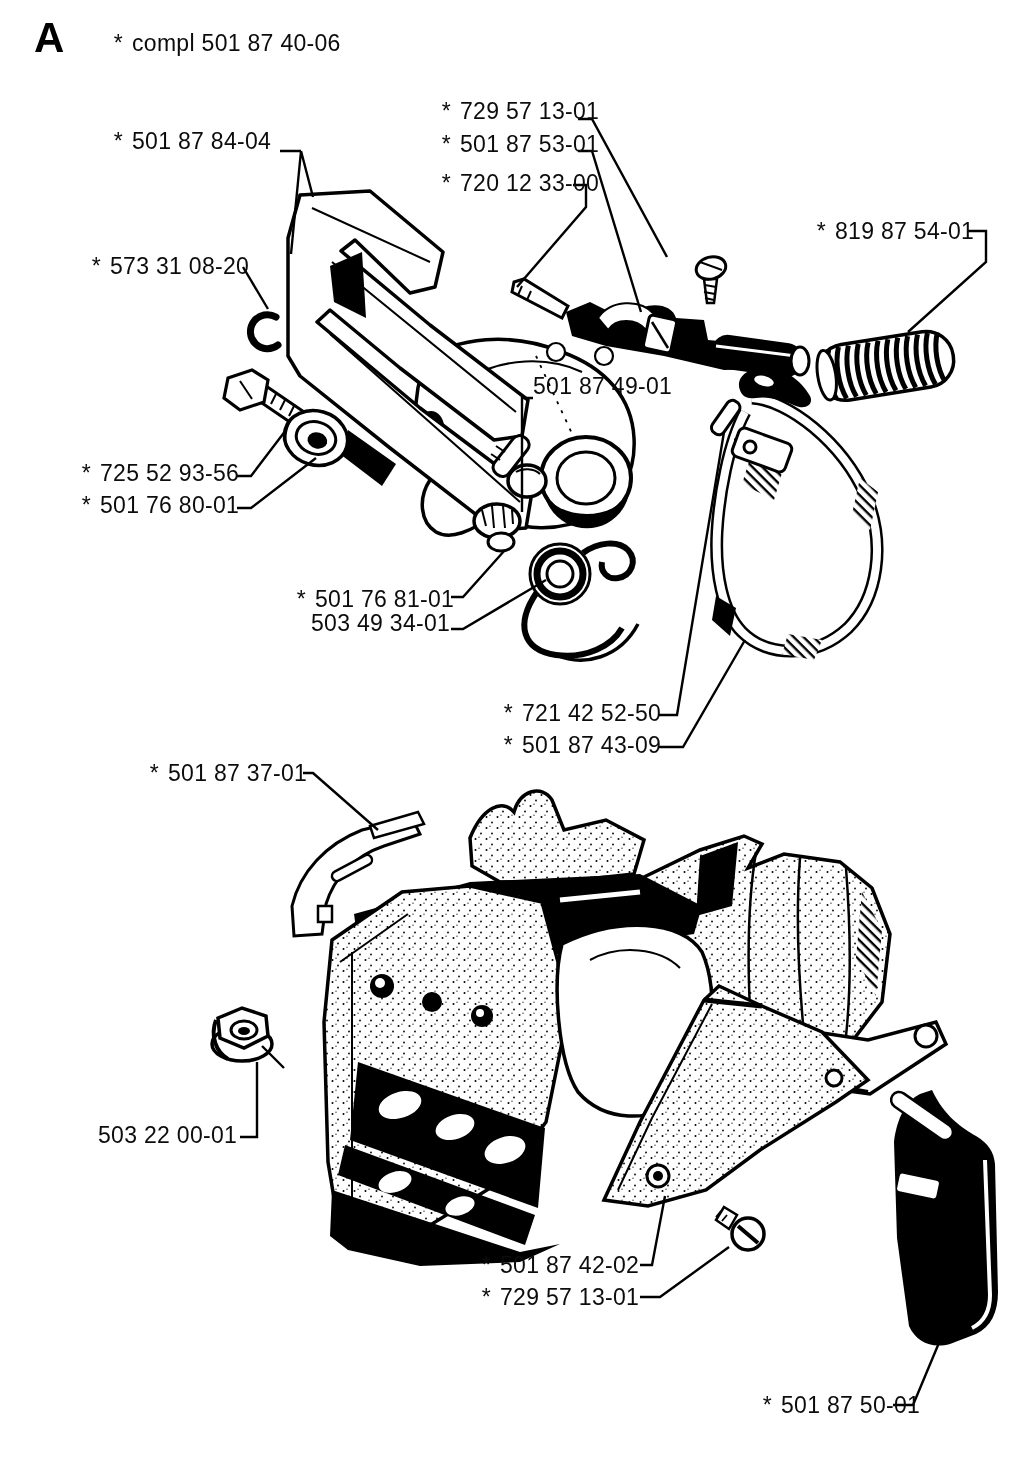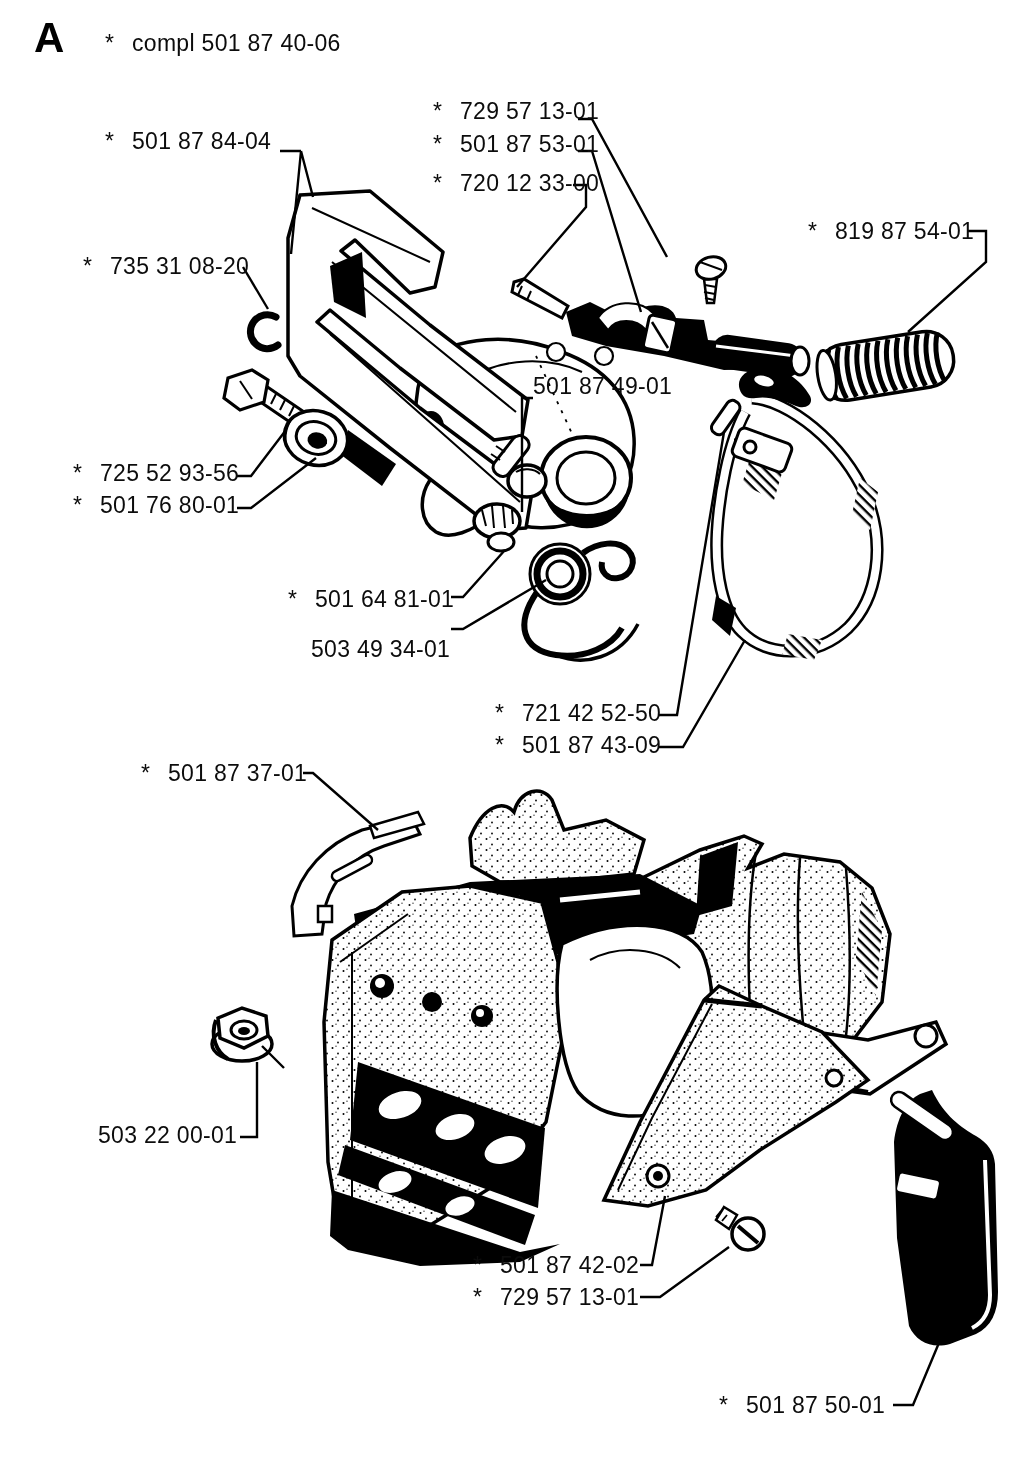--- a/index.html
+++ b/index.html
@@ -1,21 +1,21 @@
 <!DOCTYPE html>
 <html><head>
 <meta charset="utf-8">
 <style>
   html,body{margin:0;padding:0;background:#ffffff;}
   body{width:1024px;height:1458px;position:relative;overflow:hidden;
        font-family:"Liberation Sans", sans-serif;color:#0a0a0a;}
   .canvas{position:absolute;inset:0;background:#ffffff;}
   svg{position:absolute;left:0;top:0;}
   .lbl{position:absolute;font-size:23px;line-height:26px;white-space:nowrap;
-       letter-spacing:0.3px;color:#0c0c0c;}
+       letter-spacing:0.3px;color:#0c0c0c;text-align:center;}
   .lbl .star{display:inline-block;width:27px;font-size:23px;}
   .lbl .star:empty{display:none;}
   .section-letter{position:absolute;left:34px;top:14px;font-size:42px;
        font-weight:700;letter-spacing:1px;color:#000;}
 </style>
 </head>
 <body>
 
 <div class="canvas">
 
@@ -225,27 +225,27 @@
 </svg>
 
 <div class="section-letter">A</div>
 
 <div class="lbl" style="left:105px;top:30px"><span class="star">*</span><span class="num">compl 501 87 40-06</span></div>
 <div class="lbl" style="left:105px;top:128px"><span class="star">*</span><span class="num">501 87 84-04</span></div>
 <div class="lbl" style="left:433px;top:98px"><span class="star">*</span><span class="num">729 57 13-01</span></div>
 <div class="lbl" style="left:433px;top:131px"><span class="star">*</span><span class="num">501 87 53-01</span></div>
 <div class="lbl" style="left:433px;top:170px"><span class="star">*</span><span class="num">720 12 33-00</span></div>
 <div class="lbl" style="left:808px;top:218px"><span class="star">*</span><span class="num">819 87 54-01</span></div>
-<div class="lbl" style="left:83px;top:253px"><span class="star">*</span><span class="num">735 31 08-20</span></div>
+<div class="lbl" style="left:83px;top:253px"><span class="star">*</span><span class="num">573 31 08-20</span></div>
 <div class="lbl" style="left:533px;top:373px"><span class="num">501 87 49-01</span></div>
 <div class="lbl" style="left:73px;top:460px"><span class="star">*</span><span class="num">725 52 93-56</span></div>
 <div class="lbl" style="left:73px;top:492px"><span class="star">*</span><span class="num">501 76 80-01</span></div>
-<div class="lbl" style="left:288px;top:586px"><span class="star">*</span><span class="num">501 64 81-01</span></div>
-<div class="lbl" style="left:311px;top:636px"><span class="num">503 49 34-01</span></div>
+<div class="lbl" style="left:288px;top:586px"><span class="star">*</span><span class="num">501 76 81-01</span></div>
+<div class="lbl" style="left:311px;top:610px"><span class="num">503 49 34-01</span></div>
 <div class="lbl" style="left:495px;top:700px"><span class="star">*</span><span class="num">721 42 52-50</span></div>
 <div class="lbl" style="left:495px;top:732px"><span class="star">*</span><span class="num">501 87 43-09</span></div>
 <div class="lbl" style="left:141px;top:760px"><span class="star">*</span><span class="num">501 87 37-01</span></div>
 <div class="lbl" style="left:98px;top:1122px"><span class="num">503 22 00-01</span></div>
 <div class="lbl" style="left:473px;top:1252px"><span class="star">*</span><span class="num">501 87 42-02</span></div>
 <div class="lbl" style="left:473px;top:1284px"><span class="star">*</span><span class="num">729 57 13-01</span></div>
-<div class="lbl" style="left:719px;top:1392px"><span class="star">*</span><span class="num">501 87 50-01</span></div>
+<div class="lbl" style="left:754px;top:1392px"><span class="star">*</span><span class="num">501 87 50-01</span></div>
 
 </div>
 
 </body></html>

